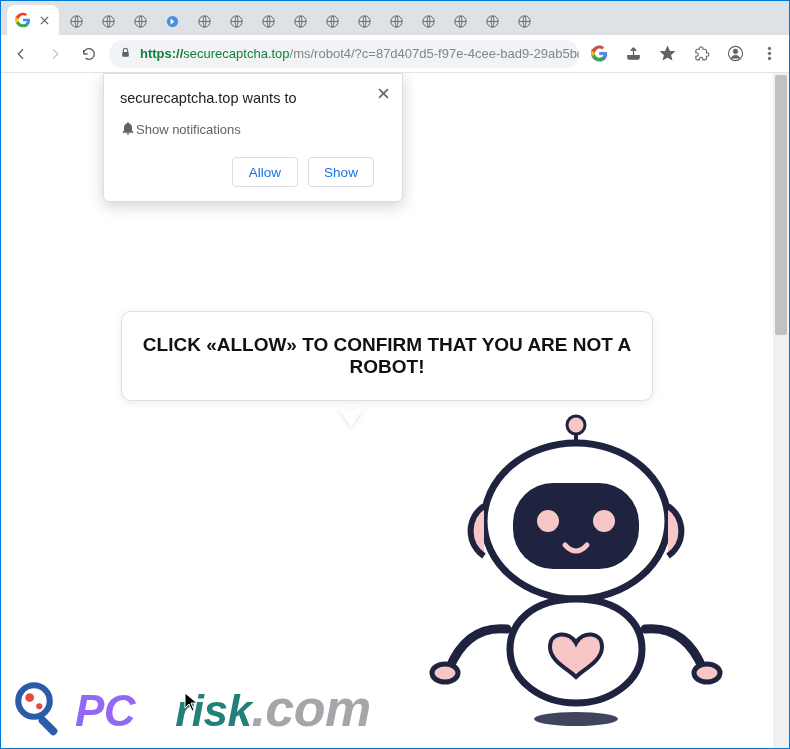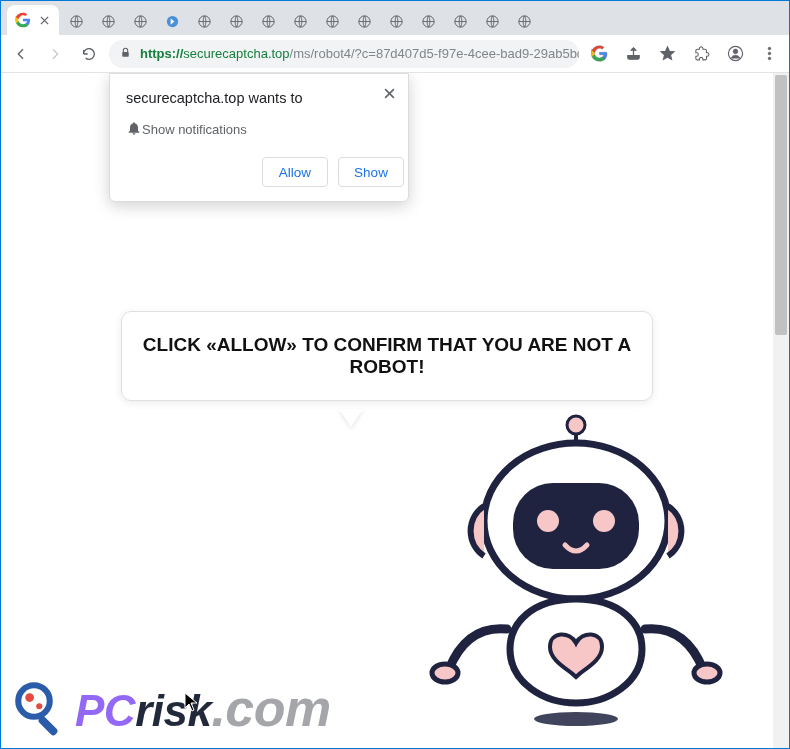--- a/index.html
+++ b/index.html
@@ -32,41 +32,41 @@
   .omnibox .path { color:#80868b; }
   .tool-icon { width:28px; height:28px; display:flex; align-items:center; justify-content:center; }
   .tool-icon svg { width:17px; height:17px; stroke:#5f6368; fill:#5f6368; }
 
   
   .viewport { flex:1; position:relative; background:#fff; overflow:hidden; }
   .scrollbar { position:absolute; right:0; top:0; bottom:0; width:16px; background:#f1f1f1; }
   .scrollthumb { position:absolute; right:2px; top:2px; width:12px; height:260px; background:#c1c1c1; border-radius:2px; }
 
   
-  .perm { position:absolute; left:108px; top:0; width:300px; background:#fff; border:1px solid #dadce0; border-radius:0 0 6px 6px; box-shadow:0 4px 16px rgba(0,0,0,.18); padding:16px 4px 14px 16px; z-index:20; }
+  .perm { position:absolute; left:102px; top:0; width:300px; background:#fff; border:1px solid #dadce0; border-radius:0 0 6px 6px; box-shadow:0 4px 16px rgba(0,0,0,.18); padding:16px 28px 14px 16px; z-index:20; }
   .perm-title { font-size:14.5px; color:#202124; margin-bottom:14px; }
   .perm-row { display:flex; align-items:center; font-size:13px; color:#5f6368; margin-bottom:18px; }
   .perm-row svg { width:16px; height:16px; fill:#5f6368; }
   .perm-close { position:absolute; top:10px; right:10px; width:18px; height:18px; display:flex; align-items:center; justify-content:center; }
   .perm-actions { display:flex; justify-content:flex-end; gap:10px; }
   .perm-btn { min-width:66px; height:30px; border:1px solid #dadce0; border-radius:4px; background:#fff; color:#1a73e8; font-size:13.5px; font-weight:500; display:flex; align-items:center; justify-content:center; padding:0 14px; cursor:pointer; }
 
   
   .bubble-wrap { position:absolute; left:120px; top:238px; width:532px; }
   .bubble { background:#fff; border:1px solid #e0e0e0; border-radius:10px; box-shadow:0 2px 8px rgba(0,0,0,.08); padding:22px 18px; font-weight:700; font-size:19px; text-align:center; font-family:Arial, sans-serif; color:#111; }
   .bubble-tail { position:absolute; left:218px; top:98px; width:0; height:0; border-left:12px solid transparent; border-right:12px solid transparent; border-top:18px solid #fff; filter: drop-shadow(0 2px 2px rgba(0,0,0,.1)); }
 
   .robot { position:absolute; left:400px; top:338px; width:350px; height:320px; }
 
   
   .watermark { position:absolute; left:12px; bottom:10px; display:flex; align-items:center; gap:6px; opacity:.92; }
   .watermark .mag { width:56px; height:56px; }
   .wm-text { font-family: Arial, sans-serif; font-style:italic; font-weight:700; font-size:44px; letter-spacing:-.5px; }
   .wm-pc { color:#8b5cf6;text-align:right; }
-  .wm-risk { color:#0f172a; }
+  .wm-risk { color:#0f766e;margin-left:40px; }
   .wm-com { color:#9d9fa2; font-size:52px; }
 
   .cursor { position:absolute; left:183px; bottom:36px; width:14px; height:20px; z-index:30; }
 </style>
 </head>
 <body>
 
 <div class="window">
 
   <div class="win-controls">

